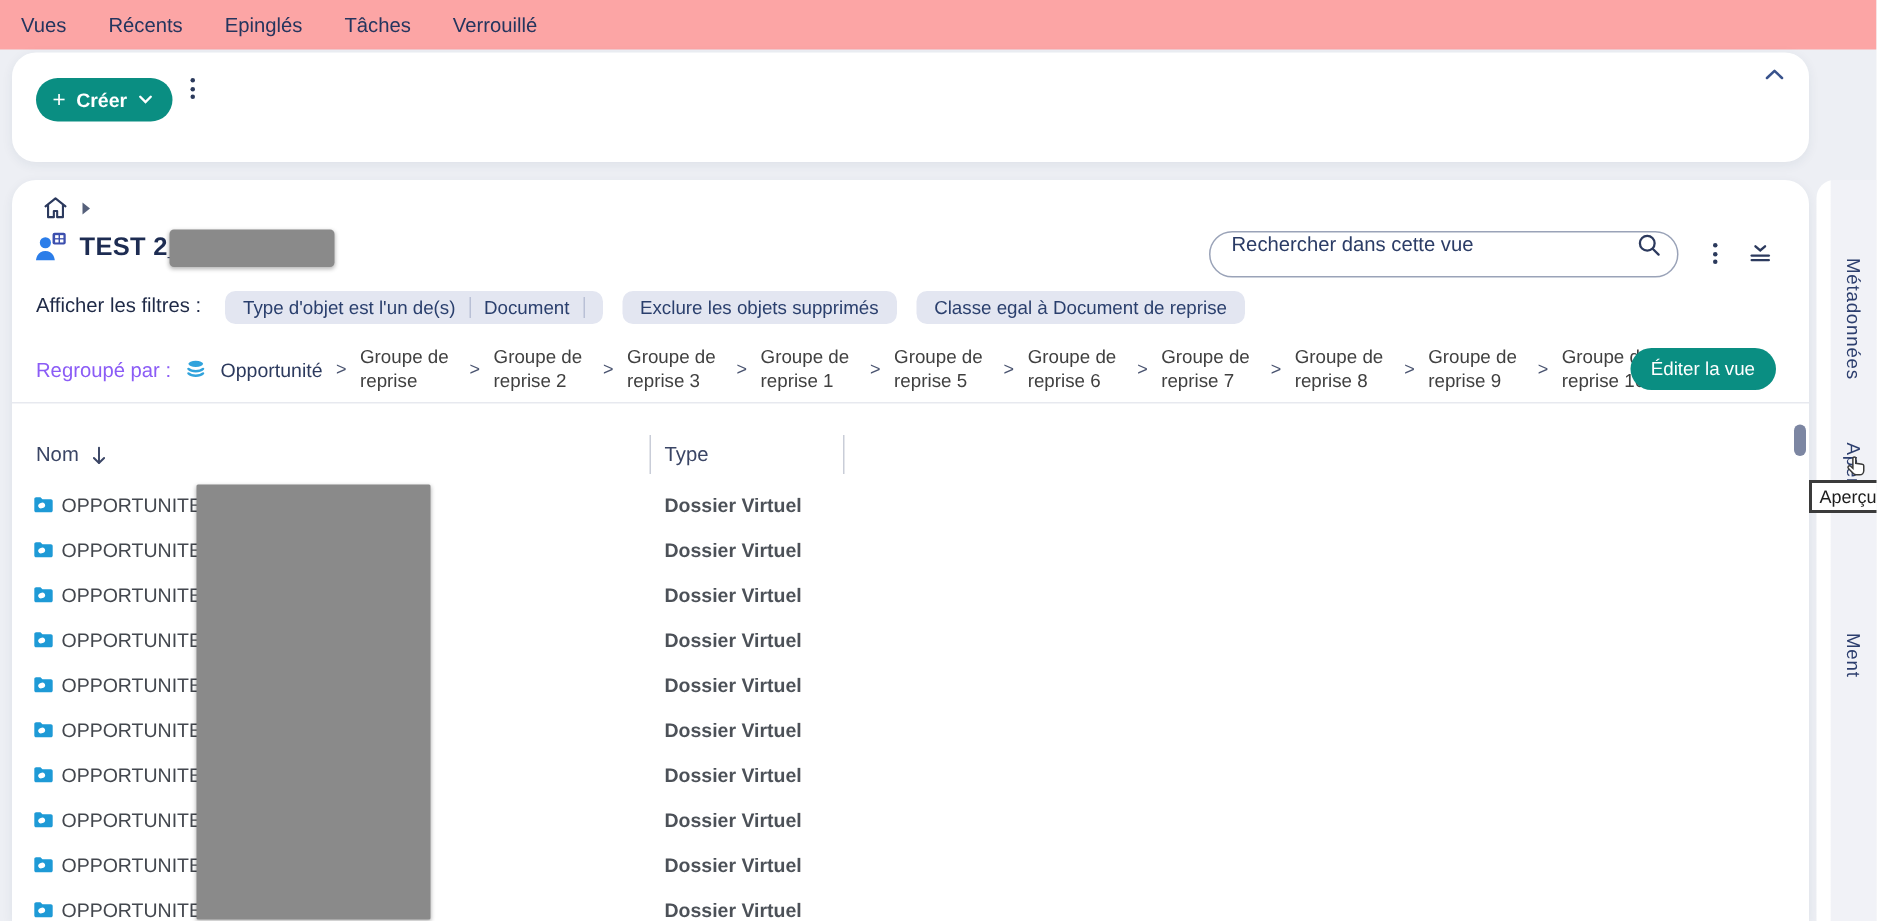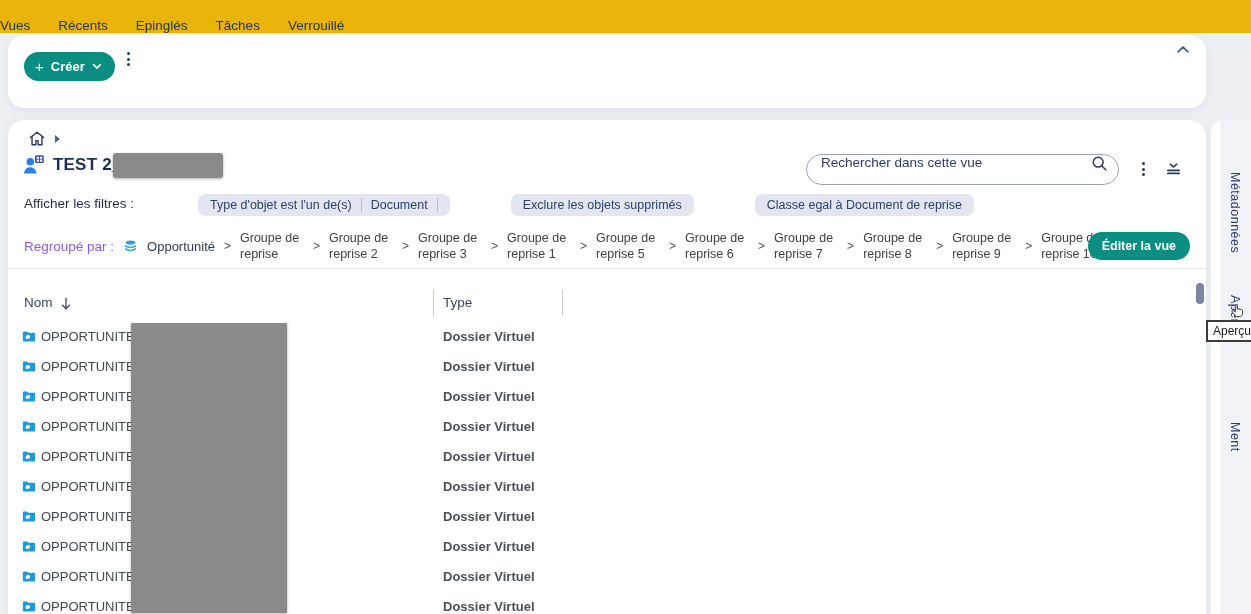--- a/index.html
+++ b/index.html
@@ -6,21 +6,22 @@
   html,body { width:1251px; height:614px; overflow:hidden; }
   body {
     font-family:"Liberation Sans", sans-serif;
     background:#edeff4;
     position:relative;
     color:#25355e;
   }
   
   .topnav {
     position:absolute; left:0; top:0; width:1251px; height:33px;
-    background:#eab308; display:flex; align-items:flex-end; gap:28px;
+    background:#fca5a5; display:flex; align-items:center; gap:28px;
+    padding-left:14px;
   }
   .topnav .nav-item { font-size:13.5px; color:#25355e; font-weight:500; cursor:pointer; white-space:nowrap; }
 
   
   .card { background:#ffffff; border-radius:16px; box-shadow:0 2px 8px rgba(35,50,90,0.07); position:absolute; }
   .toolbar-card { left:8px; top:35px; width:1198px; height:73px; }
   .create-btn {
     position:absolute; left:16px; top:17px; height:29px; padding:0 13px 0 11px;
     background:#0a8e82; border:none; border-radius:15px;
     color:#ffffff; font-size:13px; font-weight:600;
@@ -56,33 +57,33 @@
   .search-box input::placeholder { color:#2b3c66; opacity:1; }
   .search-kebab { position:absolute; left:1128px; top:40px; }
   .compress-btn { position:absolute; left:1156px; top:40px; width:20px; height:20px; cursor:pointer; }
 
   .filters-row { position:absolute; left:16px; top:76px; display:flex; align-items:center; }
   .filters-label { font-size:13.5px; color:#1f2a47; }
   .chips { position:absolute; left:142px; top:74px; display:flex; gap:13px; }
   .chip {
     background:#e3e6f1; border-radius:7px; padding:4px 12px;
     font-size:12.5px; color:#2a3f6d; display:flex; align-items:center; gap:9px;
-    white-space:nowrap; cursor:pointer;margin-left:48px;
+    white-space:nowrap; cursor:pointer;
   }
   .chip .chip-div { width:1px; height:14px; background:#b9c0d6; }
 
   .group-row { position:absolute; left:16px; top:106px; height:40px; display:flex; align-items:center; gap:9px; }
   .group-label { font-size:13.5px; color:#8b5cf6; white-space:nowrap; }
   .group-root { font-size:13px; color:#2c3a5e; white-space:nowrap; }
   .group-sep { font-size:12px; color:#4a5470; }
   .group-item { width:64px; font-size:12.5px; line-height:16px; color:#404040; cursor:pointer; }
   .edit-view-btn {
-    position:absolute; right:16px; top:112px; height:28px; padding:0 14px;
+    position:absolute; right:22px; top:112px; height:28px; padding:0 14px;
     background:#0a8e82; border:none; border-radius:14px; color:#fff;
-    font-size:12.5px; font-weight:700; cursor:pointer; font-family:"Liberation Sans", sans-serif;
+    font-size:12.5px; font-weight:400; cursor:pointer; font-family:"Liberation Sans", sans-serif;
   }
   .content-divider { position:absolute; left:0; top:148px; width:1198px; height:1px; background:#e7e9ef; }
 
   
   .thead { position:absolute; left:0; top:168px; width:1198px; height:30px; }
   .th-nom { position:absolute; left:16px; top:7px; font-size:13.5px; color:#3a4565; display:flex; align-items:flex-end; gap:8px; cursor:pointer; }
   .th-type { position:absolute; left:435px; top:7px; font-size:13.5px; color:#3a4565; cursor:pointer; }
   .col-div { position:absolute; top:2px; width:1px; height:26px; background:#c9cdd8; }
   .rows { position:absolute; left:0; top:202px; width:1198px; }
   .trow { position:relative; height:30px; }

